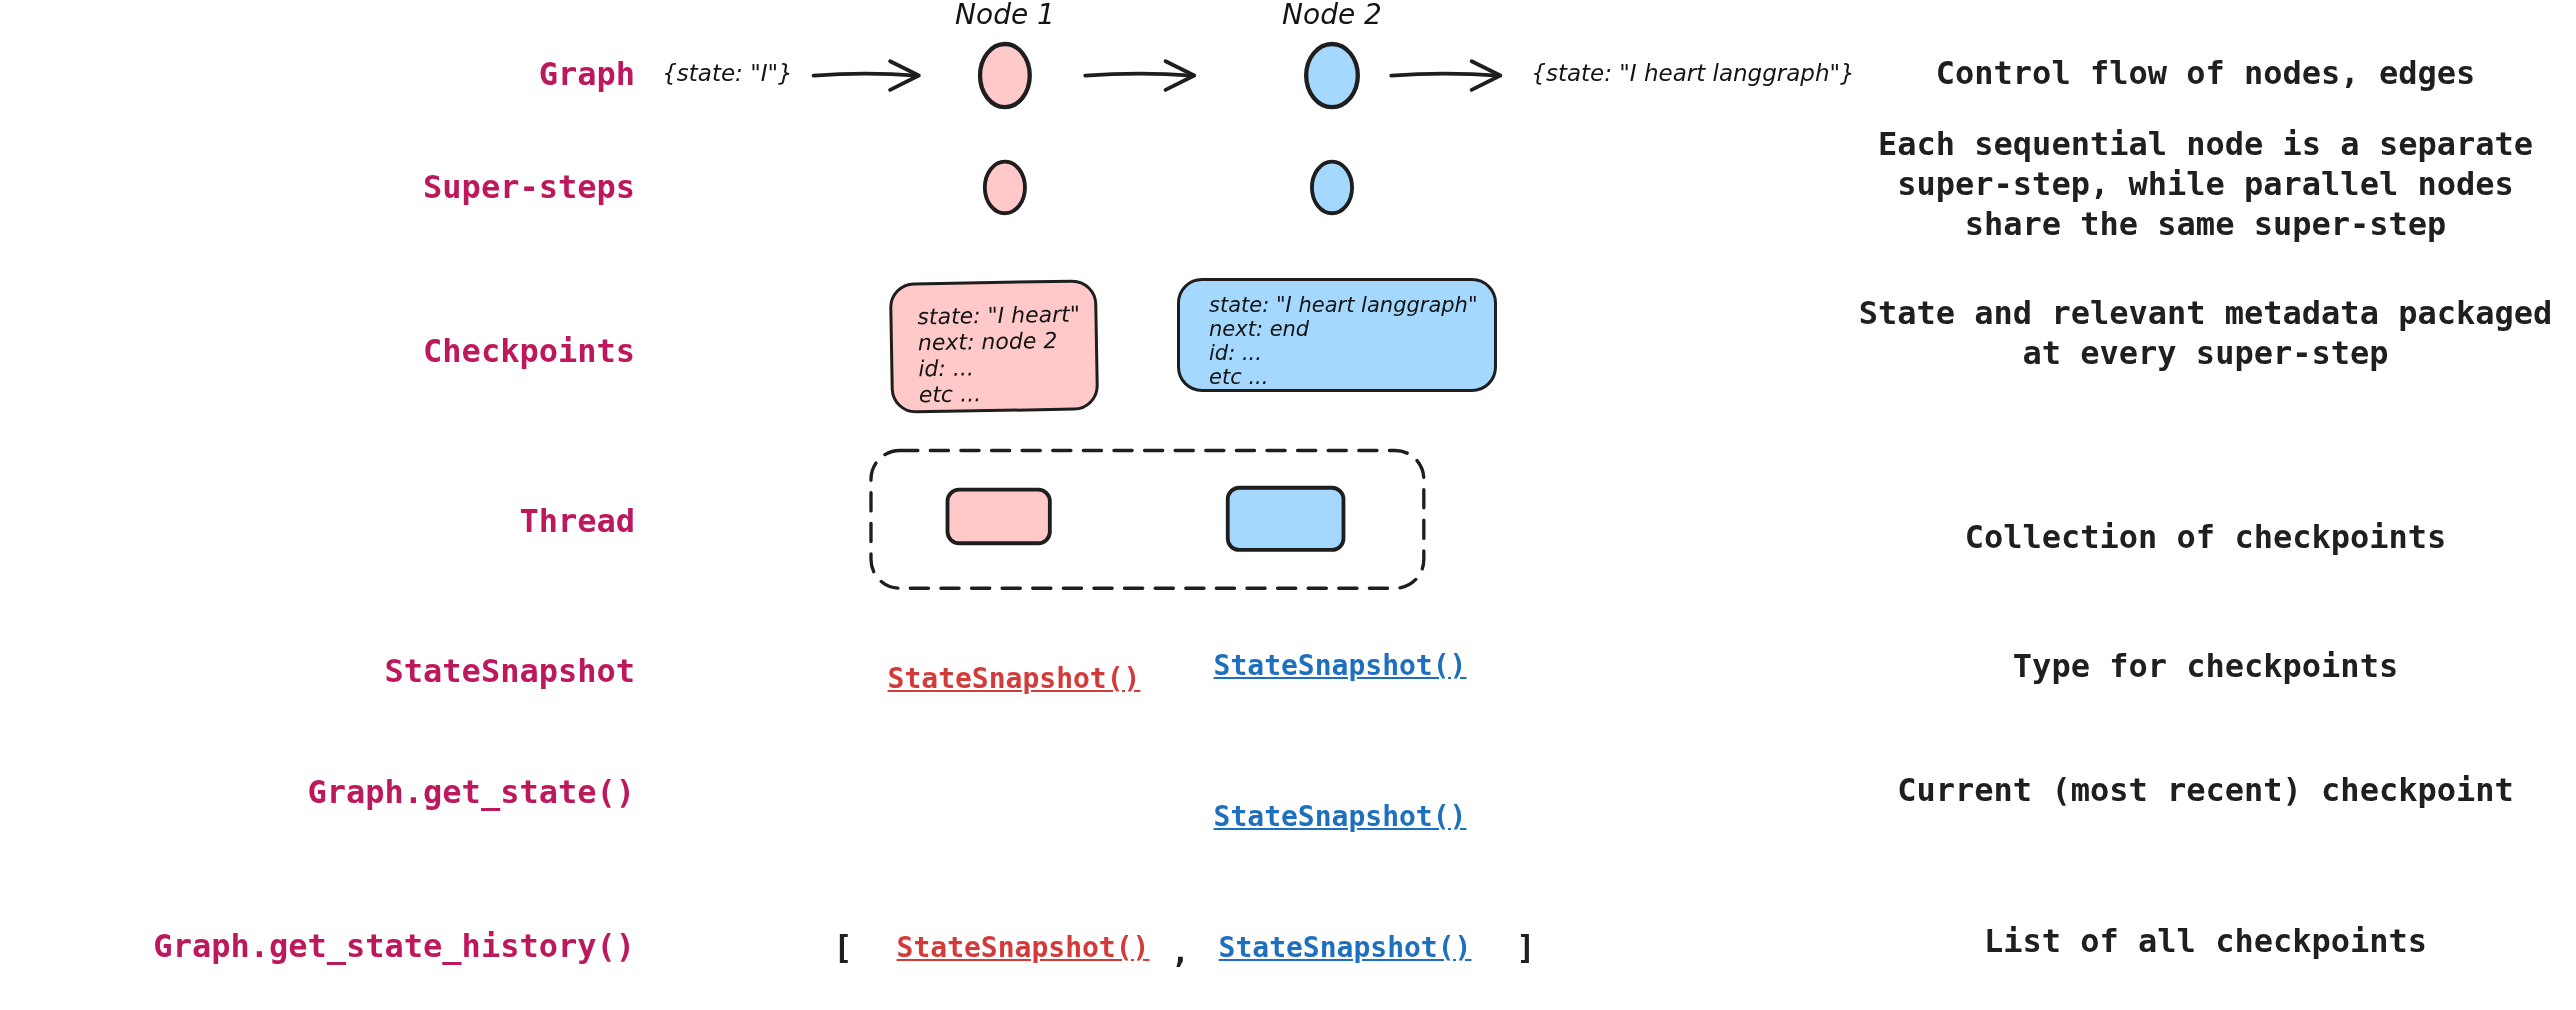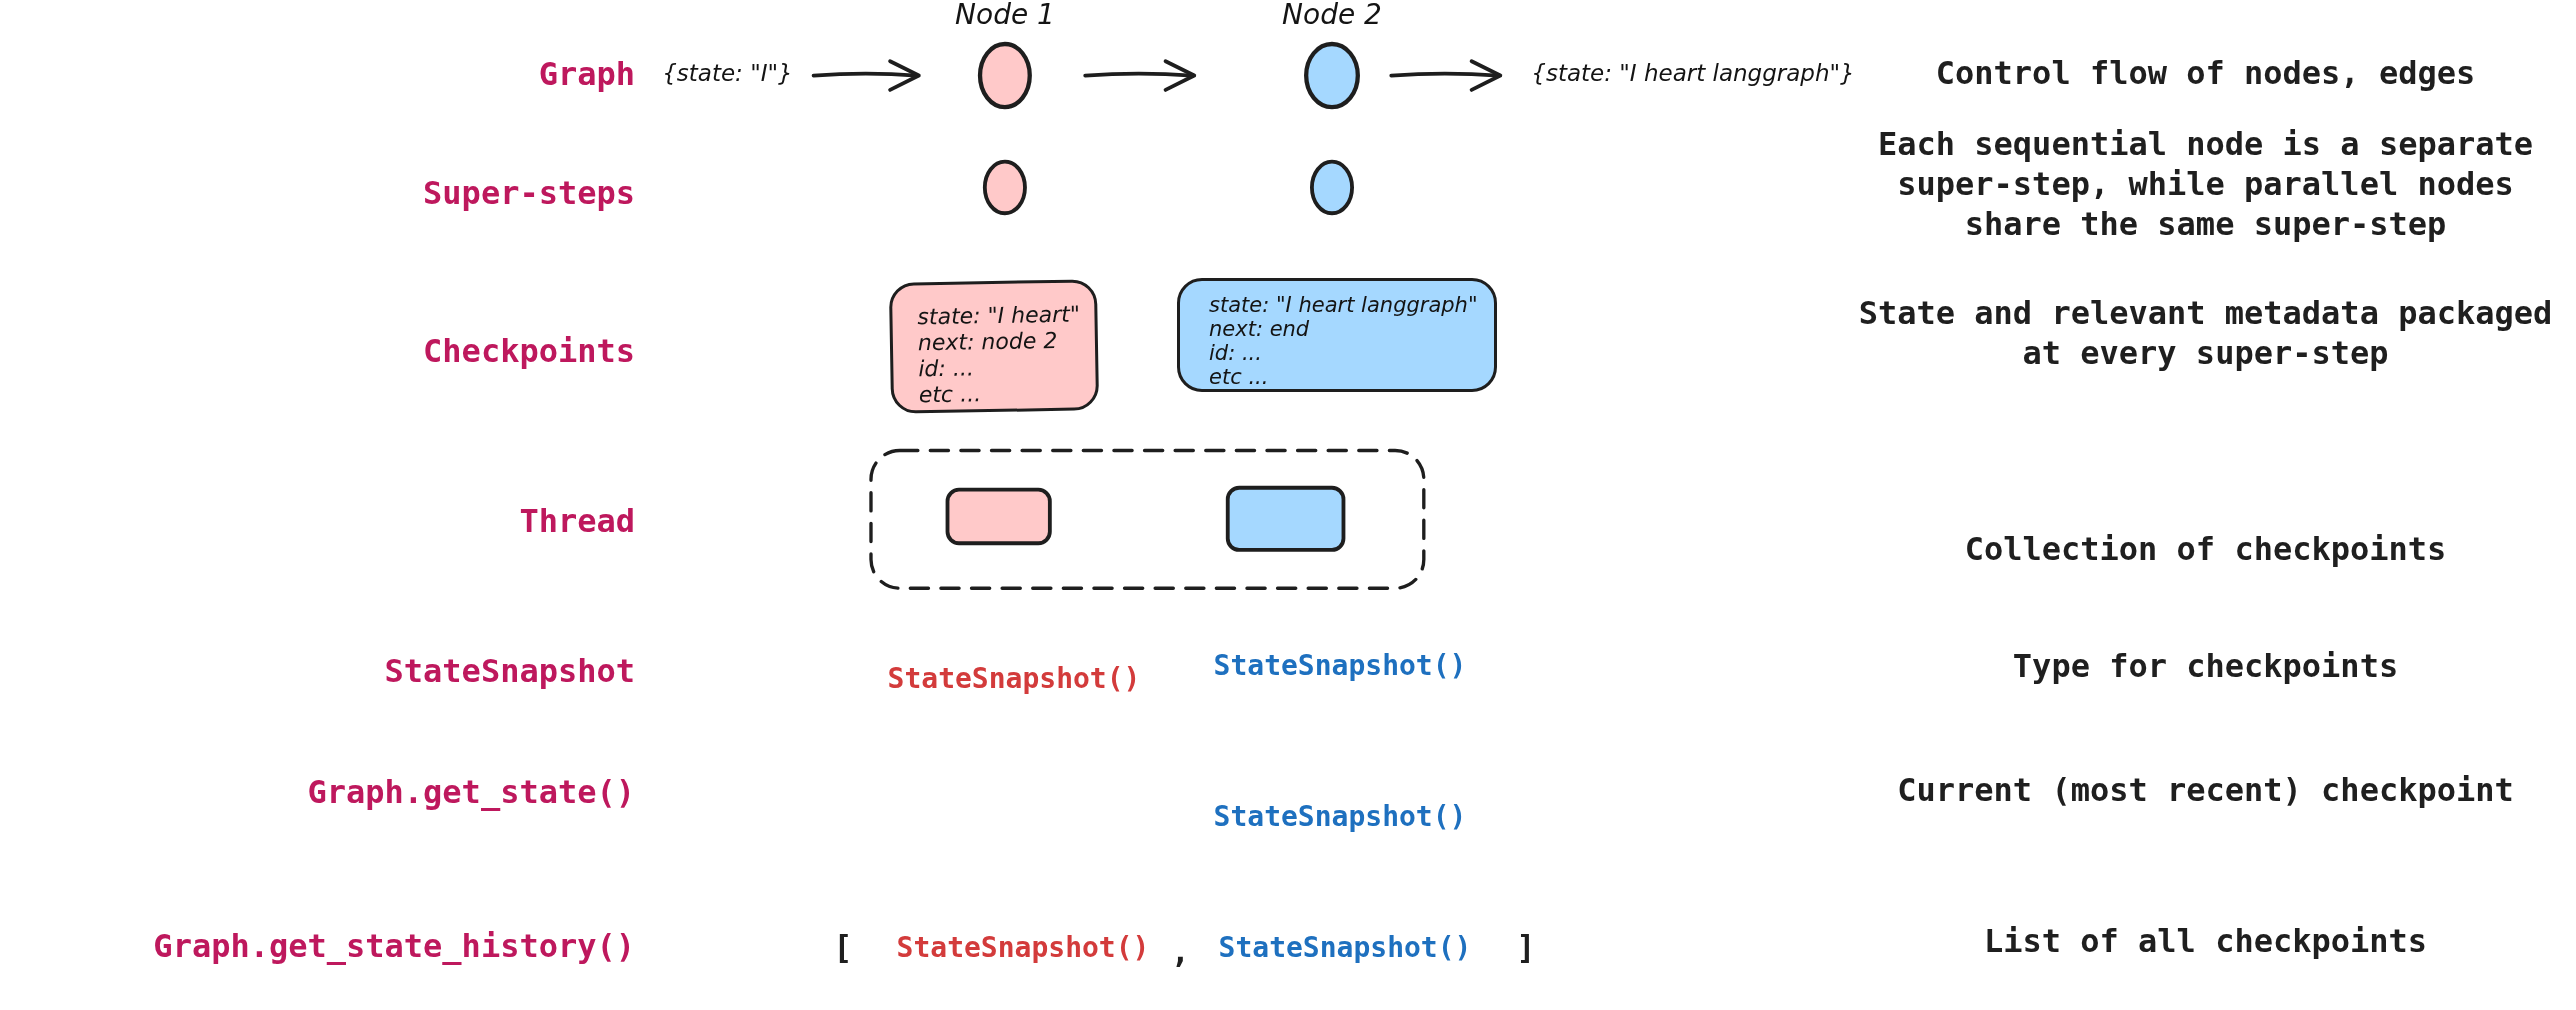--- a/index.html
+++ b/index.html
@@ -42,20 +42,21 @@
     font-style: italic;
     font-weight: 500;
     color: #141414;
   }
   .hand.state-io { font-size: 23px; line-height: 33px; text-align: center; }
   .hand.node-lbl { font-size: 28px; line-height: 29px; text-align: center; }
   .code {
     font-size: 28px; font-weight: 600;
     line-height: 34px; text-align: center;
     white-space: pre;
+    text-decoration: underline;
   }
   .code.red  { color: var(--code-red); }
   .code.blue { color: var(--code-blue); }
   .punct { font-size: 32px; font-weight: 600; line-height: 38px; text-align: center; color: #1f1f1f; }
   .cp-box {
     border: 3.8px solid var(--ink);
     background: var(--pink);
     border-radius: 25px;
   }
   .cp-box.blue-bg { background: var(--blue); }
@@ -67,34 +68,34 @@
   svg .stroke { stroke: var(--ink); fill: none; stroke-linecap: round; stroke-linejoin: round; }
   svg .pink-fill { fill: var(--pink); }
   svg .blue-fill { fill: var(--blue); }
 </style>
 </head>
 <body>
 
 <div id="stage">
 
   <div class="abs label" style="top:53px">Graph</div>
-  <div class="abs label" style="top:172px">Super-steps</div>
+  <div class="abs label" style="top:166px">Super-steps</div>
   <div class="abs label" style="top:330px">Checkpoints</div>
   <div class="abs label" style="top:500px">Thread</div>
   <div class="abs label" style="top:650px">StateSnapshot</div>
   <div class="abs label" style="top:771px">Graph.get_state()</div>
   <div class="abs label" style="top:925px">Graph.get_state_history()</div>
 
   <div class="abs desc" style="top:53px">Control flow of nodes, edges</div>
   <div class="abs desc" style="top:124px">Each sequential node is a separate
 super-step, while parallel nodes
 share the same super-step</div>
   <div class="abs desc" style="top:293px">State and relevant metadata packaged
 at every super-step</div>
-  <div class="abs desc" style="top:529px">Collection of checkpoints</div>
+  <div class="abs desc" style="top:517px">Collection of checkpoints</div>
   <div class="abs desc" style="top:646px">Type for checkpoints</div>
   <div class="abs desc" style="top:770px">Current (most recent) checkpoint</div>
   <div class="abs desc" style="top:921px">List of all checkpoints</div>
 
   <div class="abs hand node-lbl" style="left:933px;top:0;width:144px">Node 1</div>
   <div class="abs hand node-lbl" style="left:1260px;top:0;width:144px">Node 2</div>
   <div class="abs hand state-io" style="left:627px;top:57px;width:201px">{state: "I"}</div>
   <div class="abs hand state-io" style="left:1521px;top:57px;width:344px">{state: "I heart langgraph"}</div>
 
   <svg class="abs" style="left:0;top:0" width="2576" height="1010" viewBox="0 0 2692 1056">

